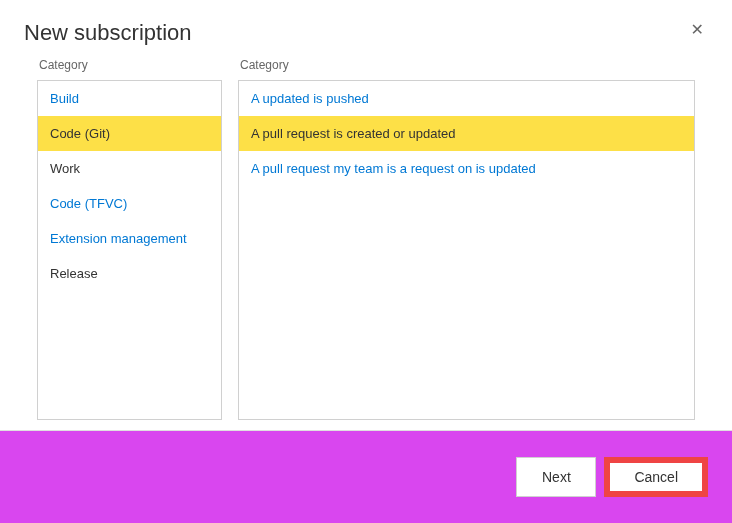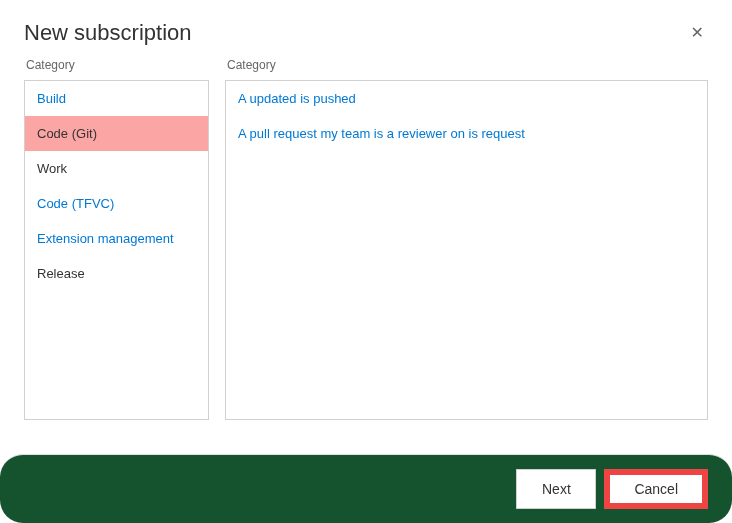--- a/index.html
+++ b/index.html
@@ -23,42 +23,42 @@
       background: #ffffff;
       width: 732px;
       height: 523px;
       position: relative;
       box-shadow: 0 2px 8px rgba(0,0,0,0.2);
     }
 
     .dialog-header {
       padding: 20px 24px 12px 24px;
       display: flex;
-      align-items: center;
+      align-items: flex-start;
       justify-content: space-between;
     }
 
     .dialog-title {
       font-size: 22px;
       font-weight: 300;
       color: #333333;
     }
 
     .close-btn {
       background: none;
       border: none;
       cursor: pointer;
       font-size: 16px;
       color: #666;
       padding: 2px 4px;
       line-height: 1;
     }
 
     .dialog-body {
-      padding: 0 24px;
+      padding: 0 37px;
     }
 
     .columns-wrapper {
       display: flex;
       gap: 16px;
     }
 
     .col-header {
       font-size: 12px;
       color: #666;
@@ -83,40 +83,39 @@
 
     .list-item {
       padding: 10px 12px;
       font-size: 13px;
       cursor: pointer;
       color: #0078d4;
       border-bottom: none;
     }
 
     .list-item.selected {
-      background: #fca5a5;
+      background: #fde047;
       color: #333;
     }
 
     .list-item.plain {
       color: #333;
     }
 
     .dialog-footer {
       position: absolute;
       bottom: 0;
       right: 0;
       left: 0;
-      padding: 14px 24px;
+      padding: 26px 24px;
       display: flex;
       justify-content: flex-end;
       gap: 8px;
-      background: #14532d;
+      background: #d946ef;
       border-top: 1px solid #e0e0e0;
-      border-radius: 23px;
     }
 
     .btn {
       padding: 6px 24px;
       font-size: 14px;
       cursor: pointer;
       border: 6px solid #ef4444;
       background: #ffffff;
       color: #333;
       min-width: 80px;
@@ -149,21 +148,22 @@
             <div class="list-item">Code (TFVC)</div>
             <div class="list-item">Extension management</div>
             <div class="list-item plain">Release</div>
           </div>
       </div>
       <div class="template-col">
         <div class="col-header">Category</div>
         <div class="list-box">
 
         <div class="list-item" style="color: rgb(0, 120, 212);">A updated is pushed</div>
-            <div class="list-item" style="color: rgb(0, 120, 212);">A pull request my team is a reviewer on is request</div>
+            <div class="list-item selected">A pull request is created or updated</div>
+            <div class="list-item" style="color: rgb(0, 120, 212);">A pull request my team is a request on is updated</div>
           </div>
       </div>
     </div>
   </div>
 
   <div class="dialog-footer">
     <button class="btn btn-primary">Next</button>
     <button class="btn">Cancel</button>
   </div>
 </div>

